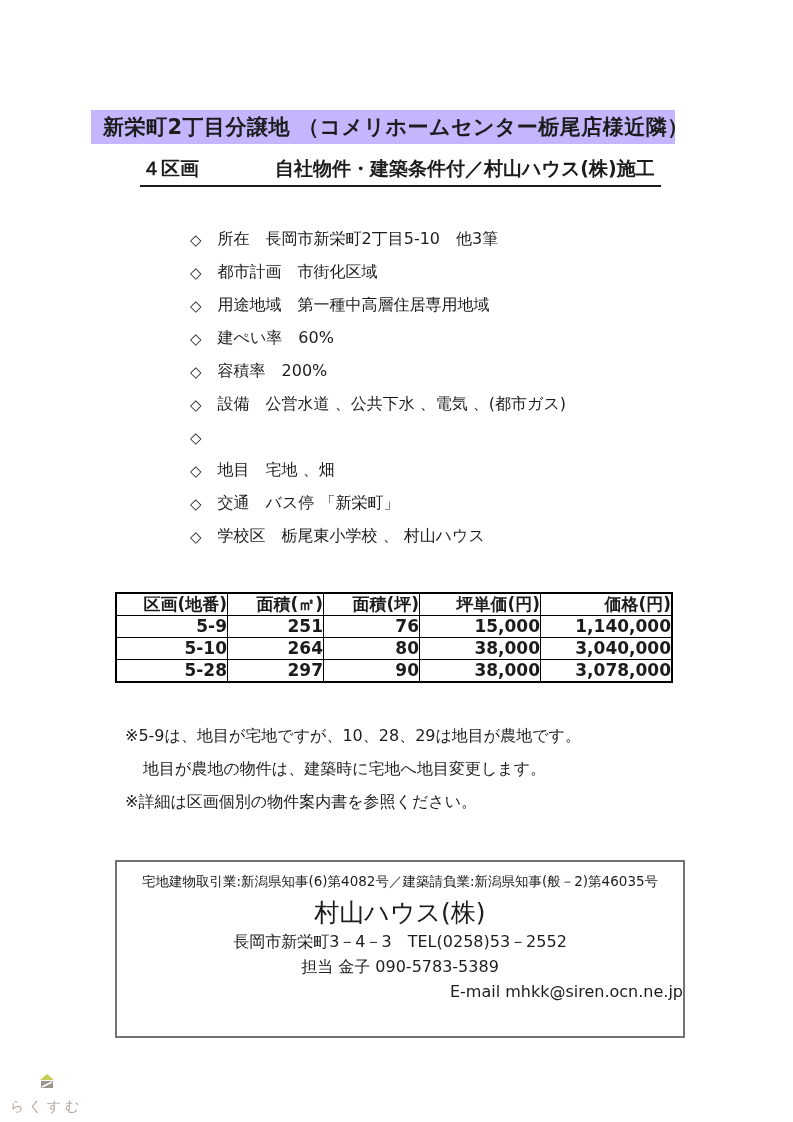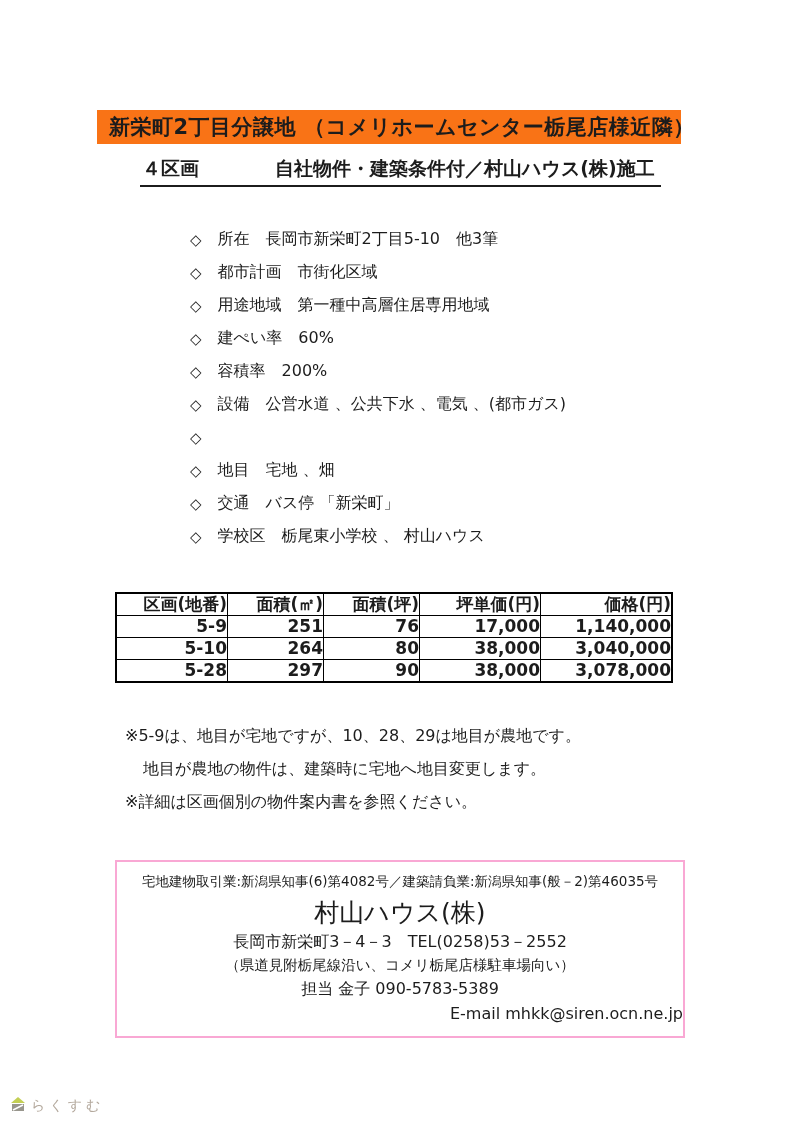--- a/index.html
+++ b/index.html
@@ -6,23 +6,23 @@
   body {
     width: 793px; height: 1122px;
     background: #ffffff;
     position: relative;
     font-family: "DejaVu Sans", sans-serif;
     color: #1c1c1c;
     overflow: hidden;
   }
 
   .title-bar {
-    position: absolute; left: 97px; top: 110px;
+    position: absolute; left: 91px; top: 110px;
     width: 584px; height: 34px;
-    background: #f97316;
+    background: #c4b5fd;
     font-size: 21px; font-weight: bold;
     line-height: 34px;
     padding-left: 12px;
     box-sizing: border-box;
     white-space: pre;
     letter-spacing: 0.5px;
   }
 
   .subtitle {
     position: absolute; left: 128px; top: 156px;
@@ -72,34 +72,34 @@
   .notes {
     position: absolute; left: 125px; top: 726px;
     font-size: 16px;
   }
   .notes p { margin: 0 0 13px 0; line-height: 20px; white-space: pre; }
   .notes p.indent { margin-left: 18px; }
 
   .footer-box {
     position: absolute; left: 115px; top: 860px;
     width: 570px; height: 178px;
-    border: 2px solid #f9a8d4;
+    border: 2px solid #737373;
     box-sizing: border-box;
     text-align: center;
   }
   .footer-box .license   { font-size: 13.5px; margin-top: 11px; white-space: pre; }
   .footer-box .company   { font-size: 25px;   margin-top: 5px;  white-space: pre; }
   .footer-box .addr      { font-size: 16px;   margin-top: 3px;  white-space: pre; }
   .footer-box .landmark  { font-size: 14.5px; margin-top: 3px;  white-space: pre; }
   .footer-box .contact   { font-size: 16px;   margin-top: 4px;  white-space: pre; }
   .footer-box .email     { font-size: 16px;   margin-top: 4px;  white-space: pre; text-align: right; }
 
   .watermark {
     position: absolute; left: 10px; bottom: 6px;
-    display: flex; align-items: center; gap: 5px;
+    display: flex; align-items: center; gap: 5px; flex-direction: column;
   }
   .watermark-text {
     color: #b3a89c;
     font-size: 14px;
     letter-spacing: 4px;
   }
 </style>
 </head>
 <body>
 
@@ -128,21 +128,21 @@
       <th class="col-tsubo">面積(坪)</th>
       <th class="col-unit">坪単価(円)</th>
       <th class="col-price">価格(円)</th>
     </tr>
   </thead>
   <tbody>
     <tr>
       <td>5-9</td>
       <td>251</td>
       <td>76</td>
-      <td>17,000</td>
+      <td>15,000</td>
       <td>1,140,000</td>
     </tr>
     <tr>
       <td>5-10</td>
       <td>264</td>
       <td>80</td>
       <td>38,000</td>
       <td>3,040,000</td>
     </tr>
     <tr>
@@ -158,21 +158,20 @@
 <div class="notes">
   <p>※5-9は、地目が宅地ですが、10、28、29は地目が農地です。</p>
   <p class="indent">地目が農地の物件は、建築時に宅地へ地目変更します。</p>
   <p>※詳細は区画個別の物件案内書を参照ください。</p>
 </div>
 
 <div class="footer-box">
   <div class="license">宅地建物取引業:新潟県知事(6)第4082号／建築請負業:新潟県知事(般－2)第46035号</div>
   <div class="company">村山ハウス(株)</div>
   <div class="addr">長岡市新栄町3－4－3　TEL(0258)53－2552</div>
-  <div class="landmark">（県道見附栃尾線沿い、コメリ栃尾店様駐車場向い）</div>
   <div class="contact">担当 金子 090-5783-5389</div>
   <div class="email">E-mail mhkk@siren.ocn.ne.jp</div>
 </div>
 
 <div class="watermark">
   <span>
     <svg width="16" height="16" viewBox="0 0 16 16">
       <polygon points="8,1 15,7 1,7" fill="#c3cf54"></polygon>
       <rect x="2" y="8" width="12" height="7" fill="#98968d"></rect>
       <line x1="3" y1="14" x2="13" y2="9" stroke="#ffffff" stroke-width="1.5"></line>

